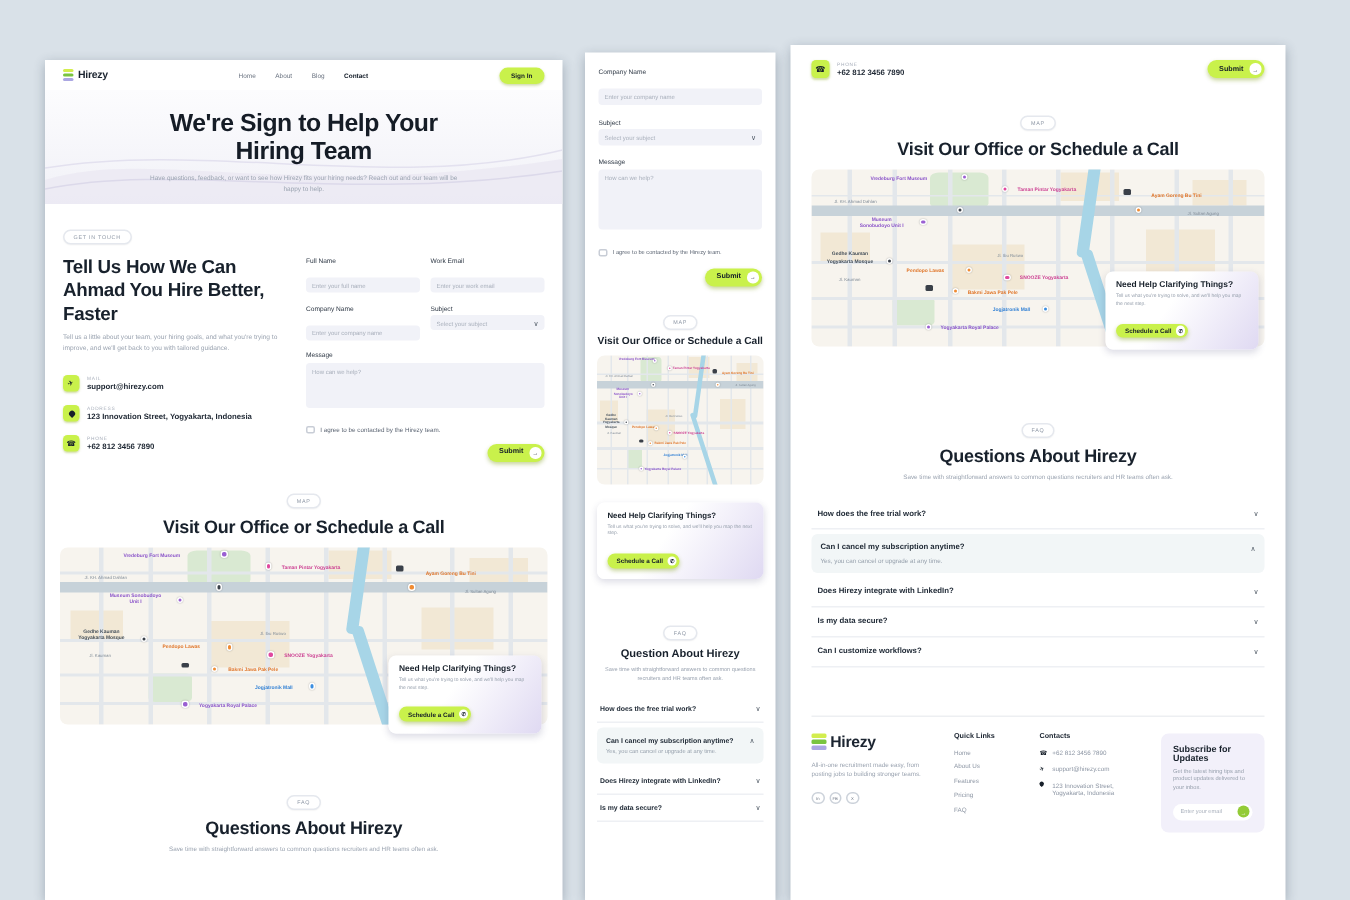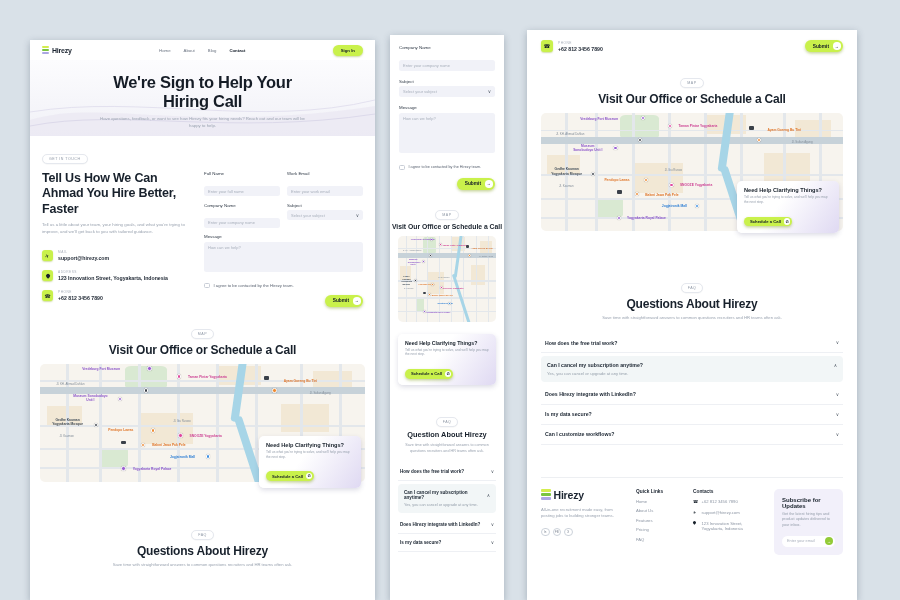--- a/index.html
+++ b/index.html
@@ -1,20 +1,20 @@
 <!DOCTYPE html>
 <html><head>
 <meta charset="utf-8">
 <style>
   *{margin:0;padding:0;box-sizing:border-box;font-family:"Liberation Sans",sans-serif;}
   html,body{width:900px;height:600px;}
   body{background:#d9e1e8;position:relative;overflow:hidden;}
   .artboard{position:absolute;background:#fff;box-shadow:0 2px 7px rgba(40,55,75,.3);overflow:hidden;}
   #board-left{left:30px;top:40px;width:345px;height:560px;}
-  #board-mid{left:390px;top:35px;width:114px;height:565px;}
+  #board-mid{left:390px;top:35px;width:127px;height:565px;}
   #board-right{left:527px;top:30px;width:330px;height:570px;}
 
   
   .topbar{height:20px;display:flex;align-items:center;justify-content:space-between;padding:0 12px;}
   .logo{display:flex;align-items:center;gap:3px;}
   .logo-bars{display:flex;flex-direction:column;gap:1px;}
   .logo-bars i{display:block;width:7px;height:2.2px;border-radius:1px;}
   .lb1{background:#d3ed4e}.lb2{background:#79c43f}.lb3{background:#aba7e2}
   .logo-name{font-size:7px;font-weight:bold;color:#1b2430;letter-spacing:-.2px;}
   .logo-lg .logo-bars i{width:9.5px;height:3px;}
@@ -155,21 +155,21 @@
     <button class="btn-pill-sm">Sign In</button>
   </div>
 
   <section class="hero">
     <svg viewBox="0 0 345 46" preserveAspectRatio="none">
       <path d="M0,30 C70,8 160,44 345,16 L345,46 L0,46 Z" fill="#ebe9f3" opacity="0.8"></path>
       <path d="M0,36 C90,18 200,46 345,24" fill="none" stroke="#dcd9ea" stroke-width="1"></path>
       <path d="M0,22 C110,4 230,38 345,10" fill="none" stroke="#e3e1ef" stroke-width="1"></path>
     </svg>
     <div class="hero-title">
-      <span>We're Sign to Help Your</span><br><span>Hiring Call</span>
+      <span>We're Sign to Help Your</span><br><span>Hiring Team</span>
     </div>
     <div class="hero-sub">Have questions, feedback, or want to see how Hirezy fits your hiring needs? Reach out and our team will be happy to help.</div>
   </section>
 
   <section class="contact-sec">
     <span class="badge">Get in Touch</span>
     <div class="cols">
       <div class="col-l">
         <div class="h2">Tell Us How We Can Ahmad You Hire Better, Faster</div>
         <div class="desc">Tell us a little about your team, your hiring goals, and what you're trying to improve, and we'll get back to you with tailored guidance.</div>

